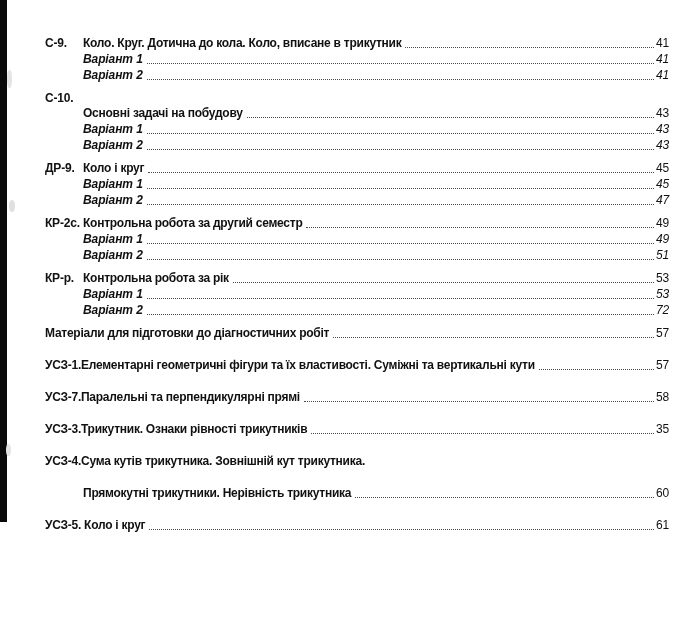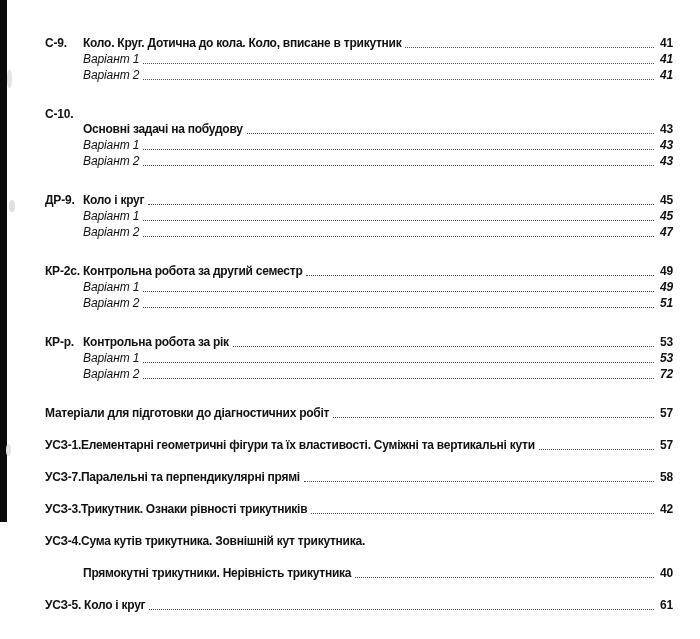--- a/index.html
+++ b/index.html
@@ -11,33 +11,33 @@
   
   .scan-edge{position:absolute;left:0;top:0;width:7px;height:522px;background:#0a0a0a;}
   .smudge{position:absolute;background:#e4e4e4;border-radius:45%;}
   .smudge.s1{left:7px;top:70px;width:5px;height:18px;}
   .smudge.s2{left:9px;top:200px;width:6px;height:12px;background:#e0e0e0;}
   .smudge.s3{left:6px;top:444px;width:5px;height:12px;}
 
   
   .toc{position:absolute;left:45px;top:36px;right:27px;}
   .row{display:flex;align-items:flex-end;line-height:15px;font-size:12px;overflow:hidden;}
-  .row.group-gap{margin-top:24px;}
+  .row.group-gap{margin-top:8px;}
   .kind-variant{margin-top:1px;}
   .kind-usz,.kind-usz-cont{margin-top:17px;}
 
   .label{flex:0 0 38px;font-weight:700;letter-spacing:-0.2px;white-space:nowrap;}
   .text{white-space:nowrap;letter-spacing:-0.25px;}
   .kind-main .text,.kind-cont .text,.kind-section .text,
   .kind-usz .text,.kind-usz-cont .text{font-weight:700;}
-  .kind-variant .text{font-style:italic;font-weight:400;letter-spacing:-0.1px;}
+  .kind-variant .text{font-style:italic;font-weight:700;letter-spacing:-0.1px;}
 
   .leader{flex:1 1 20px;min-width:12px;height:0;
     border-bottom:1.7px dotted #4b4b4b;margin:0 2px 3px 4px;}
-  .page{flex:0 0 auto;min-width:17px;text-align:right;font-weight:700;letter-spacing:-0.2px;}
+  .page{flex:0 0 auto;min-width:17px;text-align:left;font-weight:400;letter-spacing:-0.2px;}
   .kind-variant .page{font-style:italic;}
 </style>
 </head>
 <body>
 
 <div class="scan-edge"></div>
 <div class="smudge s1"></div>
 <div class="smudge s2"></div>
 <div class="smudge s3"></div>
 
@@ -146,29 +146,29 @@
       <span class="page">57</span>
     </div>
     <div class="row kind-usz">
       <span class="text">УСЗ-7.Паралельні та перпендикулярні прямі</span>
       <span class="leader"></span>
       <span class="page">58</span>
     </div>
     <div class="row kind-usz">
       <span class="text">УСЗ-3.Трикутник. Ознаки рівності трикутників</span>
       <span class="leader"></span>
-      <span class="page">42</span>
+      <span class="page">35</span>
     </div>
     <div class="row kind-usz">
       <span class="text">УСЗ-4.Сума кутів трикутника. Зовнішній кут трикутника.</span>
     </div>
     <div class="row kind-usz-cont">
       <span class="label"></span>
       <span class="text">Прямокутні трикутники. Нерівність трикутника</span>
       <span class="leader"></span>
-      <span class="page">40</span>
+      <span class="page">60</span>
     </div>
     <div class="row kind-usz">
       <span class="text">УСЗ-5. Коло і круг</span>
       <span class="leader"></span>
       <span class="page">61</span>
     </div>
   </div>
 
 </body></html>

